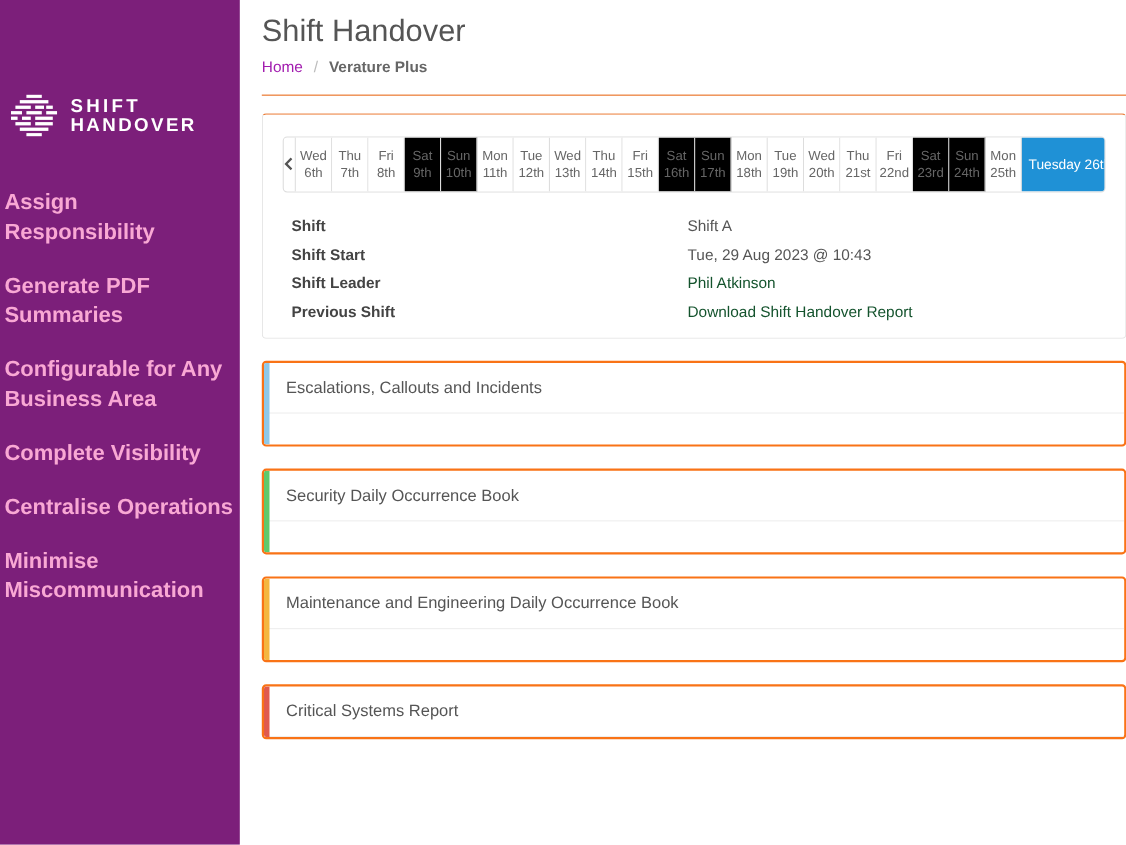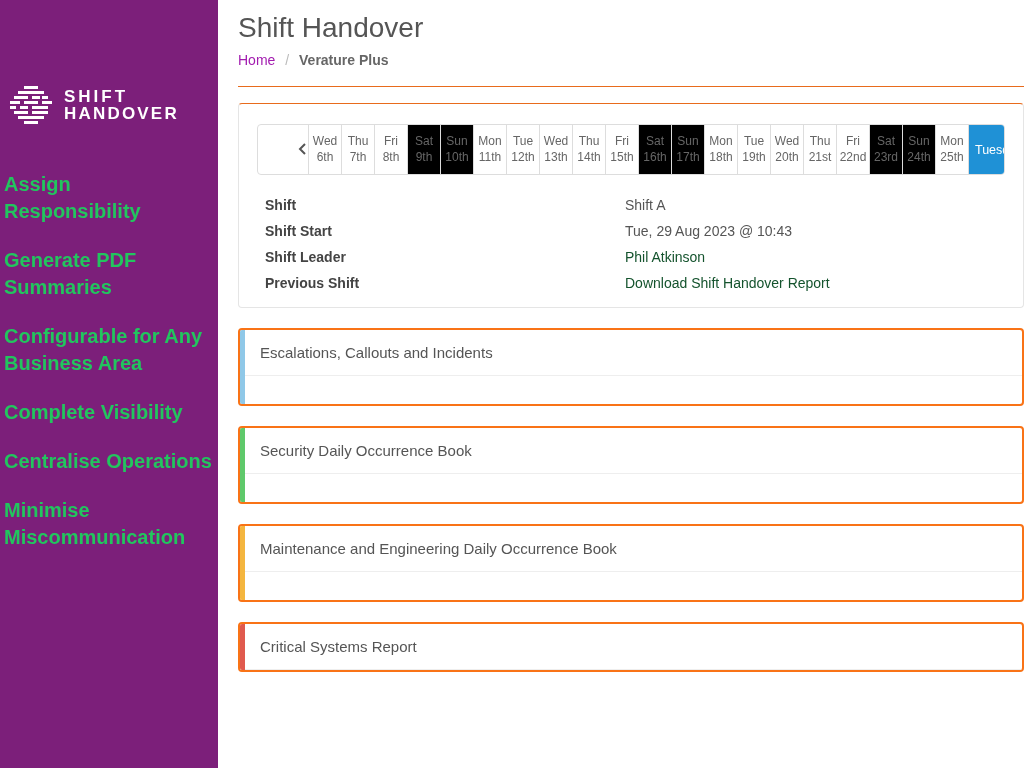--- a/index.html
+++ b/index.html
@@ -14,21 +14,21 @@
     padding: 86px 0 0 0;
     position: relative;
   }
   .logo-wrap { display: flex; align-items: center; gap: 12px; padding: 0 10px 36px 10px; }
   .logo-mark { width: 42px; height: 38px; position: relative; }
   .logo-text { display: flex; flex-direction: column; line-height: 1; letter-spacing: 3px; font-weight: 600; font-size: 17px; }
   .logo-text span:last-child { letter-spacing: 2.2px; }
   .nav-item {
     padding: 11px 6px 11px 4px;
     font-size: 20px; font-weight: 700; line-height: 1.35;
-    color: #22c55e;
+    color: #f9a8d4;
   }
 
   
   .main { flex: 1; padding: 12px 0 0 20px; color: #555; overflow: hidden; }
   .page-title { font-size: 28px; font-weight: 300; color: #555; margin-bottom: 8px; }
   .breadcrumb { font-size: 14px; color: #888; margin-bottom: 18px; }
   .breadcrumb a { color: #a21caf; text-decoration: none; }
   .breadcrumb .sep { margin: 0 6px; color: #bbb; }
   .breadcrumb .current { color: #666; font-weight: 600; }
 
@@ -41,21 +41,21 @@
     overflow: hidden;
   }
   .panel-orange-top { border-top: 1px solid #e86b1c; }
   .panel-header {
     padding: 14px 18px; font-size: 15px; color: #555; font-weight: 600;
     border-bottom: 1px solid #eee;
   }
   .panel-body { padding: 14px 18px 16px 18px; }
 
   
-  .date-strip { display: flex; border: 1px solid #ddd; border-radius: 4px; overflow: hidden; margin: 6px 0 22px 0; padding-left: 40px; }
+  .date-strip { display: flex; border: 1px solid #ddd; border-radius: 4px; overflow: hidden; margin: 6px 0 22px 0; }
   .date-nav {
     width: 24px; display: flex; align-items: center; justify-content: center;
     border-right: 1px solid #ddd; color: #555; cursor: pointer; font-size: 14px;
   }
   .date-cell {
     flex: 0 0 auto; width: 33px; text-align: center; padding: 8px 0 9px 0;
     border-right: 1px solid #ddd; font-size: 12px; line-height: 1.35; color: #666;
     cursor: pointer; background: #fff;
   }
   .date-cell.shade { background: #000000; }

